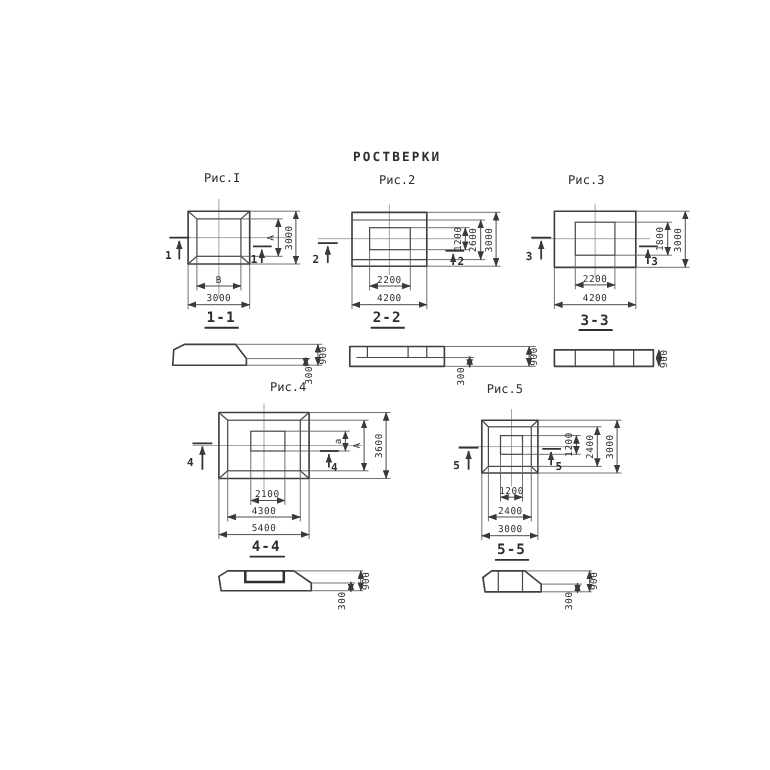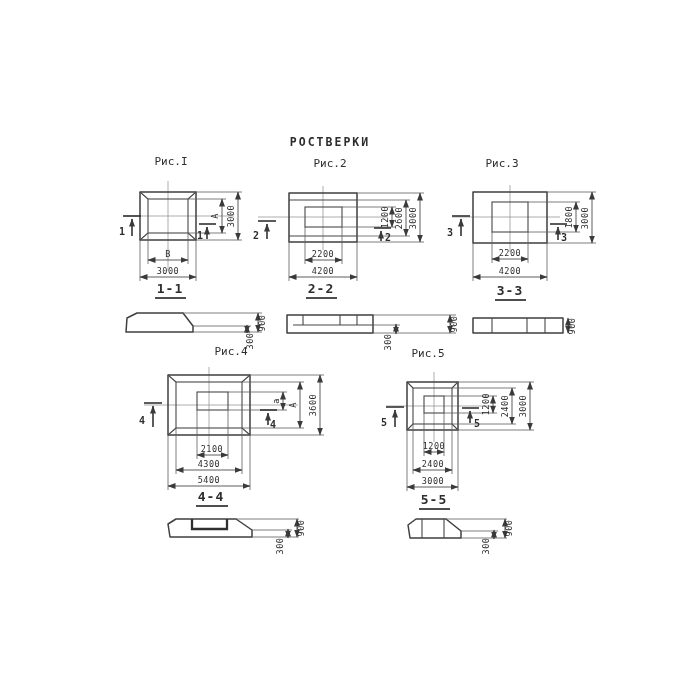--- a/index.html
+++ b/index.html
@@ -1,16 +1,16 @@
 <!DOCTYPE html>
 <html><head>
 <meta charset="utf-8">
 <style>
   html,body{margin:0;padding:0;background:#ffffff;}
-  .page{position:relative;width:644px;height:700px;background:#ffffff;overflow:hidden;}
+  .page{position:relative;width:644px;height:700px;background:#ffffff;overflow:hidden;margin-left:31px;}
   svg{display:block;}
   .outline{fill:none;stroke:#3f3f3f;stroke-width:1.5;stroke-linejoin:round;stroke-linecap:round;}
   .mid{fill:none;stroke:#474747;stroke-width:1.1;}
   .heavy{fill:none;stroke:#2f2f2f;stroke-width:2.3;}
   .thin{fill:none;stroke:#5d5d5d;stroke-width:0.8;}
   .cl{fill:none;stroke:#8a8a8a;stroke-width:0.7;}
   .dim{fill:none;stroke:#4a4a4a;stroke-width:0.9;}
   .flag{fill:none;stroke:#333333;stroke-width:1.6;}
   .txt{font-family:"DejaVu Sans Mono","Liberation Mono",monospace;fill:#2d2d2d;}
   .t-title{font-size:11.5px;letter-spacing:2px;font-weight:bold;}

